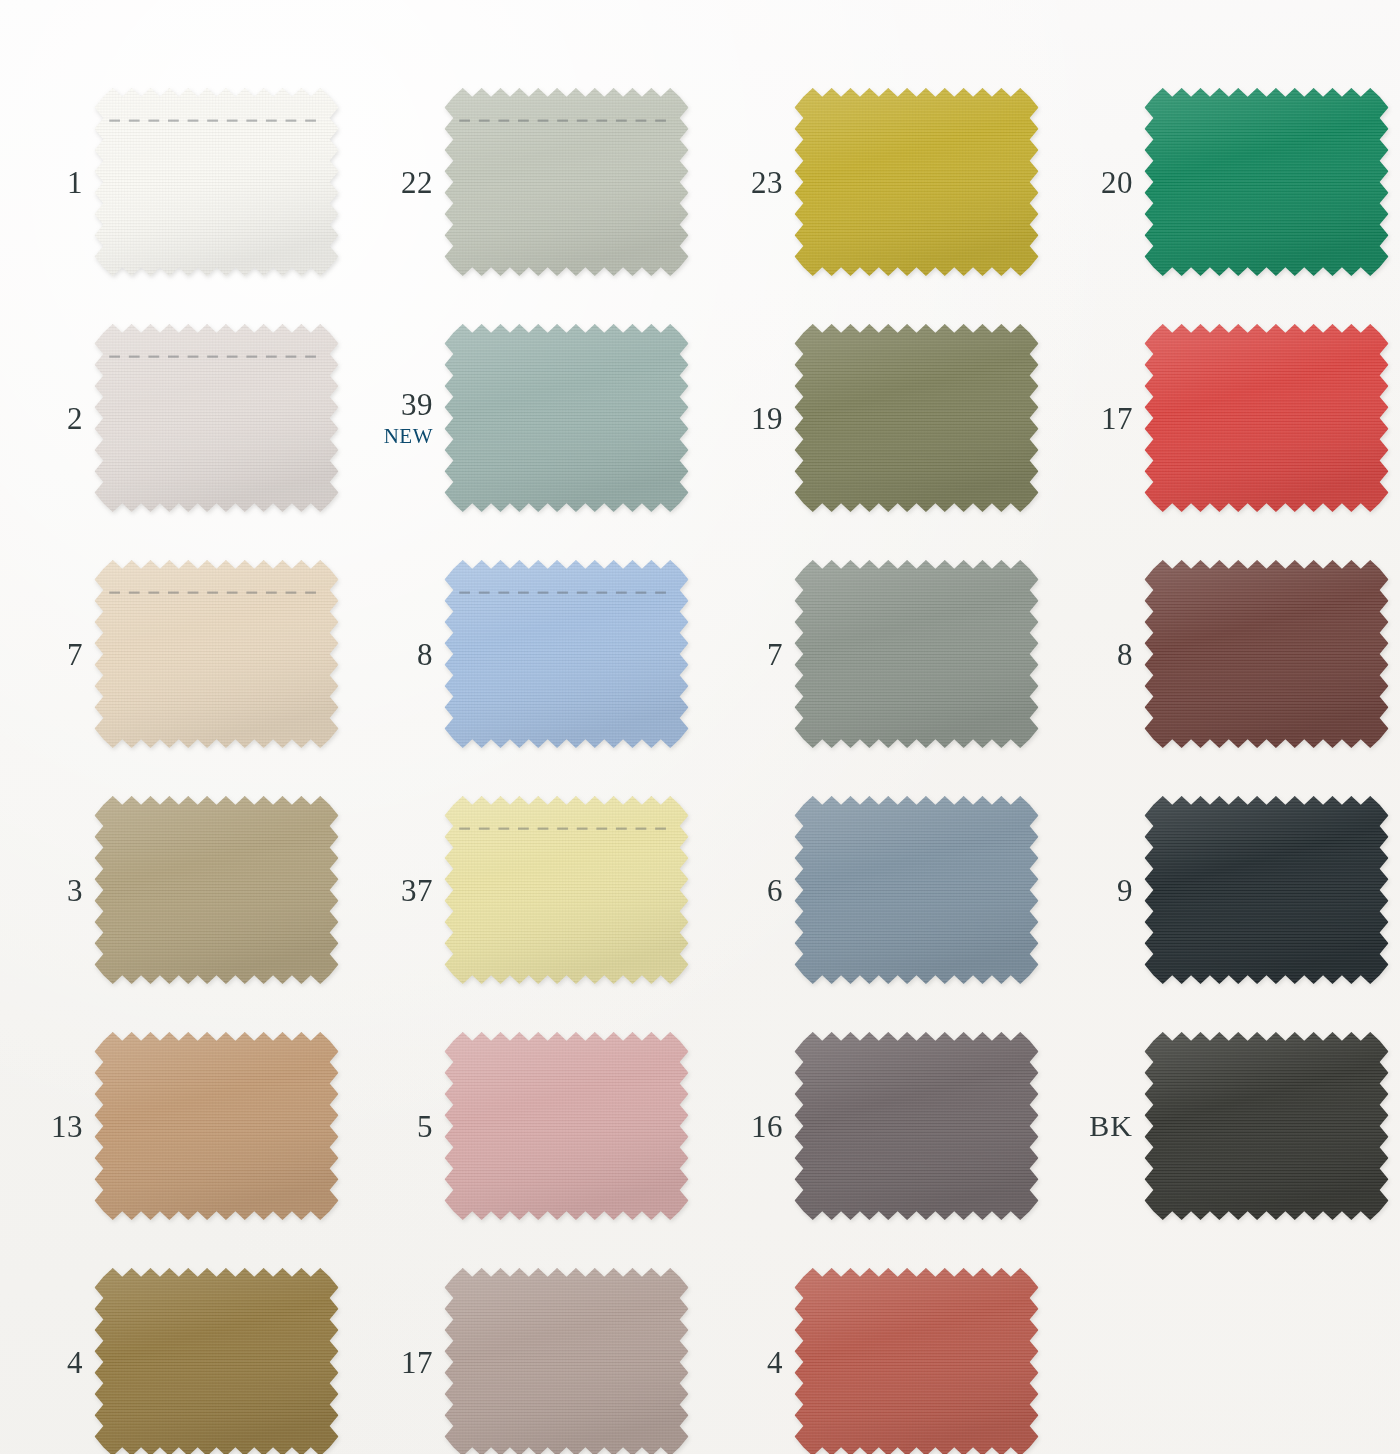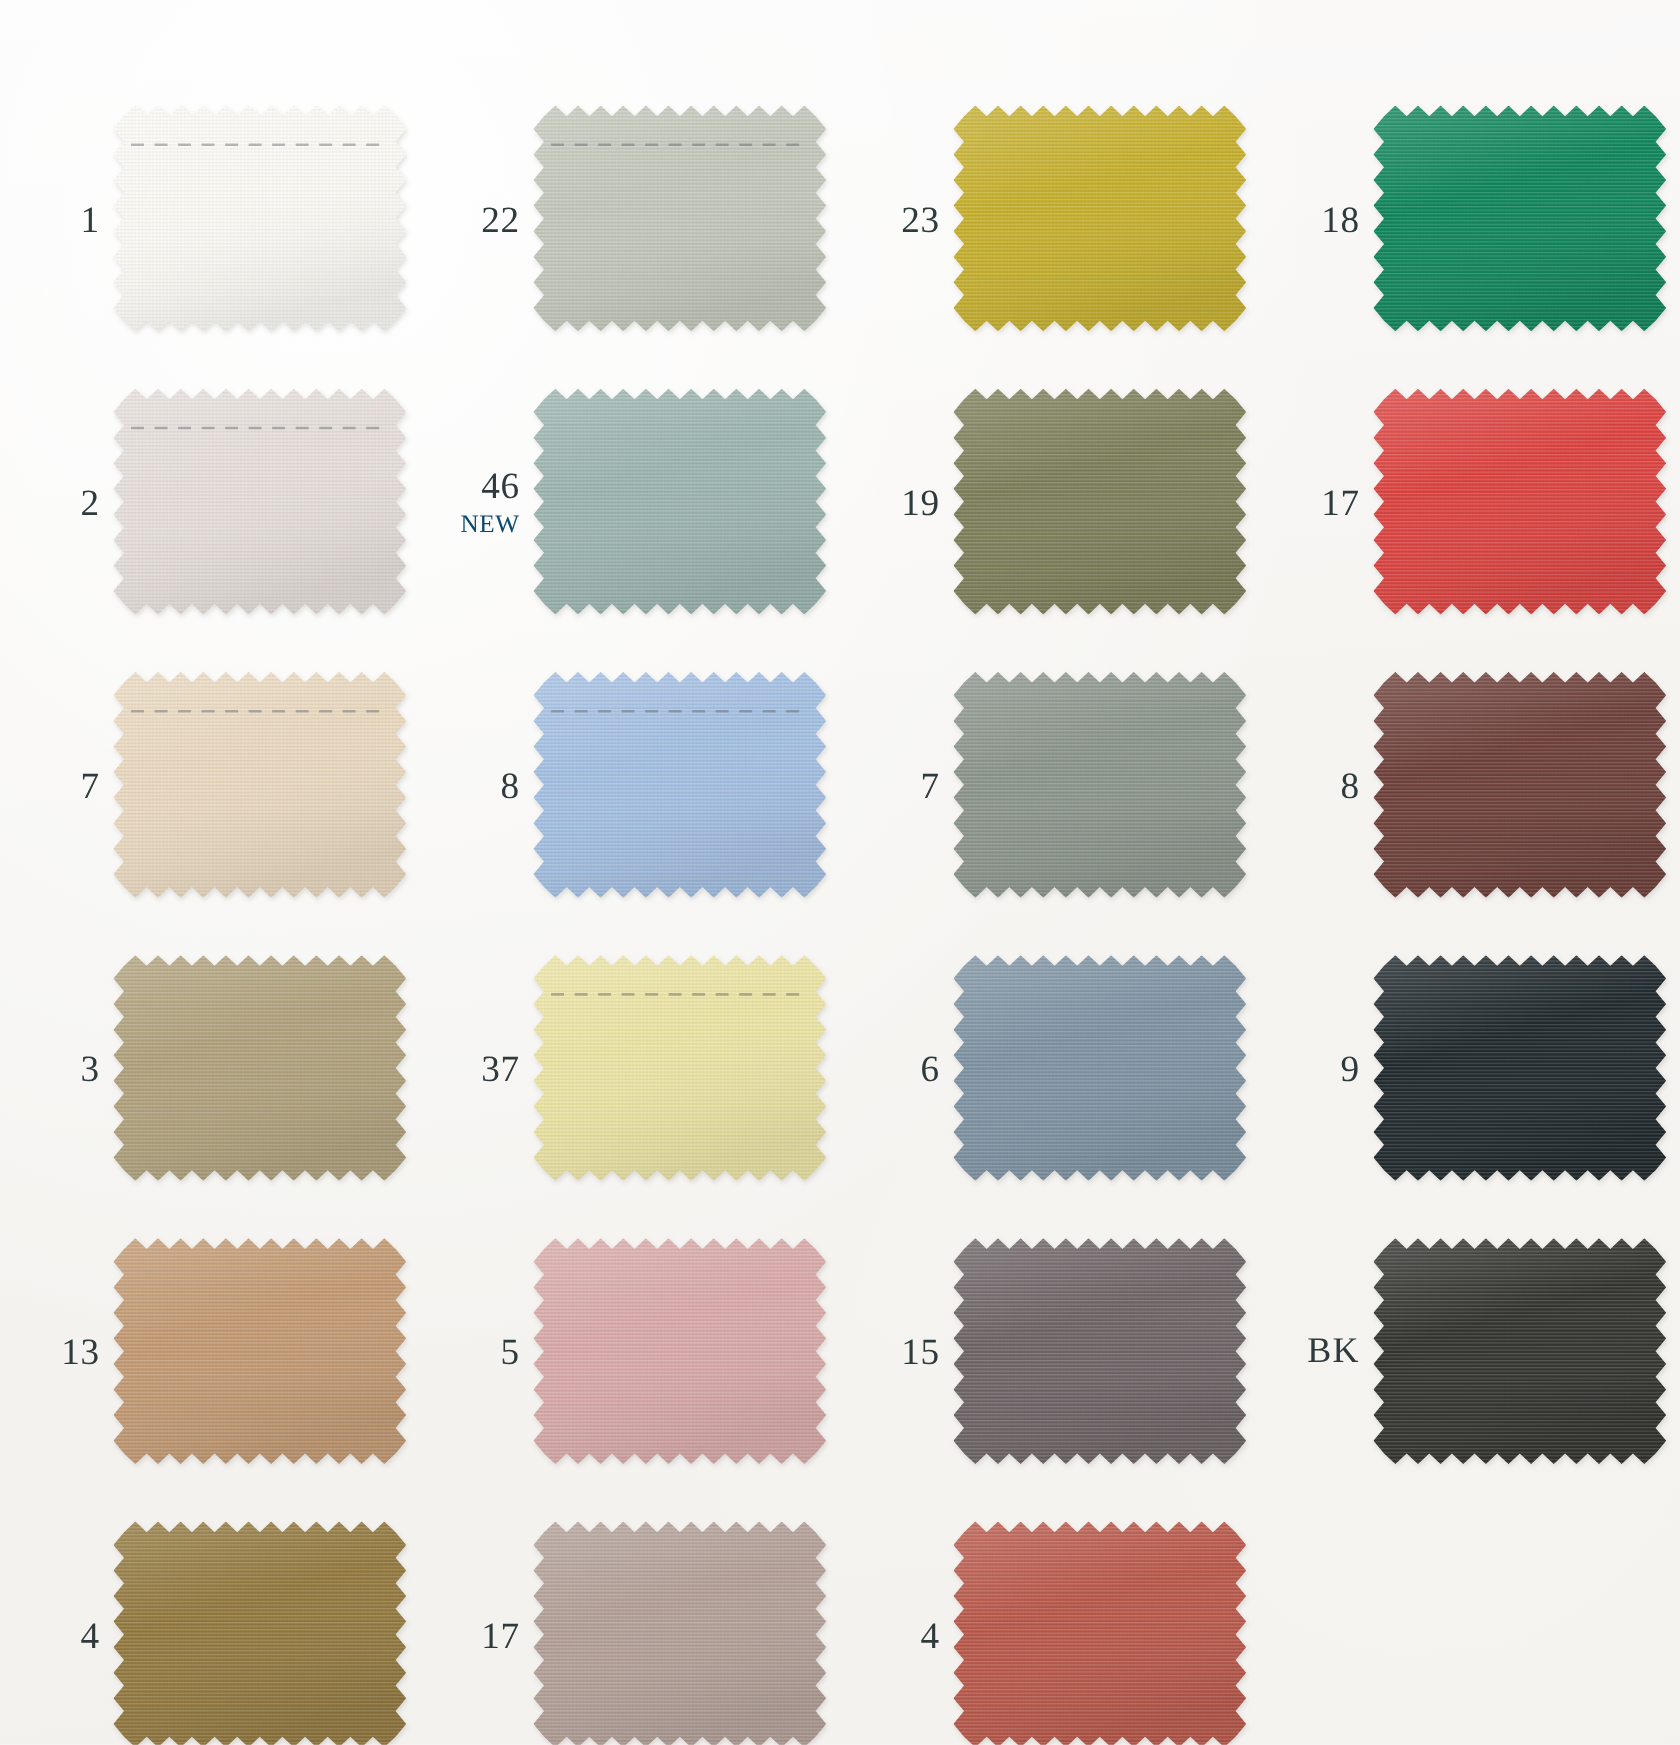--- a/index.html
+++ b/index.html
@@ -206,21 +206,21 @@
           <rect class="weave" x="-11" y="-11" width="253" height="196" fill="url(#weft-sw2)"></rect>
           <rect class="weave-light" x="-11" y="-11" width="253" height="196" fill="url(#warp-sw2)"></rect>
           <rect x="-11" y="-11" width="253" height="196" fill="url(#sheen-sw2)"></rect>
         </g>
 
       </svg>
       </div>
     </div>
     <div class="swatch-cell">
       <div class="label-block">
-        <span class="swatch-number">18</span>
+        <span class="swatch-number">20</span>
       </div>
       <div class="swatch-figure" title="emerald-green">
       <svg viewBox="-11 -11 253 196" xmlns="http://www.w3.org/2000/svg">
         <defs>
           <clipPath id="clip-sw3">
             <path d="M 0.00,0.00 L 9.63,-9.00 L 19.25,0.00 L 28.88,-9.00 L 38.50,0.00 L 48.13,-9.00 L 57.75,0.00 L 67.38,-9.00 L 77.00,0.00 L 86.63,-9.00 L 96.25,0.00 L 105.88,-9.00 L 115.50,0.00 L 125.13,-9.00 L 134.75,0.00 L 144.38,-9.00 L 154.00,0.00 L 163.63,-9.00 L 173.25,0.00 L 182.88,-9.00 L 192.50,0.00 L 202.13,-9.00 L 211.75,0.00 L 221.38,-9.00 L 231.00,0.00 L 231.00,0.00 L 240.00,10.88 L 231.00,21.75 L 240.00,32.63 L 231.00,43.50 L 240.00,54.38 L 231.00,65.25 L 240.00,76.13 L 231.00,87.00 L 240.00,97.88 L 231.00,108.75 L 240.00,119.63 L 231.00,130.50 L 240.00,141.38 L 231.00,152.25 L 240.00,163.13 L 231.00,174.00 L 231.00,174.00 L 221.38,183.00 L 211.75,174.00 L 202.13,183.00 L 192.50,174.00 L 182.88,183.00 L 173.25,174.00 L 163.63,183.00 L 154.00,174.00 L 144.38,183.00 L 134.75,174.00 L 125.13,183.00 L 115.50,174.00 L 105.88,183.00 L 96.25,174.00 L 86.63,183.00 L 77.00,174.00 L 67.38,183.00 L 57.75,174.00 L 48.13,183.00 L 38.50,174.00 L 28.88,183.00 L 19.25,174.00 L 9.63,183.00 L 0.00,174.00 L 0.00,174.00 L -9.00,163.13 L 0.00,152.25 L -9.00,141.38 L 0.00,130.50 L -9.00,119.63 L 0.00,108.75 L -9.00,97.88 L 0.00,87.00 L -9.00,76.13 L 0.00,65.25 L -9.00,54.38 L 0.00,43.50 L -9.00,32.63 L 0.00,21.75 L -9.00,10.88 L 0.00,0.00 Z"></path>
           </clipPath>
           <pattern id="weft-sw3" width="3" height="3" patternUnits="userSpaceOnUse">
             <rect width="3" height="3" fill="none"></rect>
             <rect x="0" y="0" width="3" height="1.1" fill="rgba(0,0,0,0.085)"></rect>
@@ -276,21 +276,21 @@
           <rect class="weave" x="-11" y="-11" width="253" height="196" fill="url(#weft-sw4)"></rect>
           <rect class="weave-light" x="-11" y="-11" width="253" height="196" fill="url(#warp-sw4)"></rect>
           <rect x="-11" y="-11" width="253" height="196" fill="url(#sheen-sw4)"></rect>
         </g>
         <path class="stitch" d="M 6,24.4 L 225,24.4" clip-path="url(#clip-sw4)"></path>
       </svg>
       </div>
     </div>
     <div class="swatch-cell">
       <div class="label-block">
-        <span class="swatch-number">46</span>
+        <span class="swatch-number">39</span>
         <span class="swatch-new">NEW</span>
       </div>
       <div class="swatch-figure" title="dusty-teal-sage">
       <svg viewBox="-11 -11 253 196" xmlns="http://www.w3.org/2000/svg">
         <defs>
           <clipPath id="clip-sw5">
             <path d="M 0.00,0.00 L 9.63,-9.00 L 19.25,0.00 L 28.88,-9.00 L 38.50,0.00 L 48.13,-9.00 L 57.75,0.00 L 67.38,-9.00 L 77.00,0.00 L 86.63,-9.00 L 96.25,0.00 L 105.88,-9.00 L 115.50,0.00 L 125.13,-9.00 L 134.75,0.00 L 144.38,-9.00 L 154.00,0.00 L 163.63,-9.00 L 173.25,0.00 L 182.88,-9.00 L 192.50,0.00 L 202.13,-9.00 L 211.75,0.00 L 221.38,-9.00 L 231.00,0.00 L 231.00,0.00 L 240.00,10.88 L 231.00,21.75 L 240.00,32.63 L 231.00,43.50 L 240.00,54.38 L 231.00,65.25 L 240.00,76.13 L 231.00,87.00 L 240.00,97.88 L 231.00,108.75 L 240.00,119.63 L 231.00,130.50 L 240.00,141.38 L 231.00,152.25 L 240.00,163.13 L 231.00,174.00 L 231.00,174.00 L 221.38,183.00 L 211.75,174.00 L 202.13,183.00 L 192.50,174.00 L 182.88,183.00 L 173.25,174.00 L 163.63,183.00 L 154.00,174.00 L 144.38,183.00 L 134.75,174.00 L 125.13,183.00 L 115.50,174.00 L 105.88,183.00 L 96.25,174.00 L 86.63,183.00 L 77.00,174.00 L 67.38,183.00 L 57.75,174.00 L 48.13,183.00 L 38.50,174.00 L 28.88,183.00 L 19.25,174.00 L 9.63,183.00 L 0.00,174.00 L 0.00,174.00 L -9.00,163.13 L 0.00,152.25 L -9.00,141.38 L 0.00,130.50 L -9.00,119.63 L 0.00,108.75 L -9.00,97.88 L 0.00,87.00 L -9.00,76.13 L 0.00,65.25 L -9.00,54.38 L 0.00,43.50 L -9.00,32.63 L 0.00,21.75 L -9.00,10.88 L 0.00,0.00 Z"></path>
           </clipPath>
           <pattern id="weft-sw5" width="3" height="3" patternUnits="userSpaceOnUse">
             <rect width="3" height="3" fill="none"></rect>
@@ -732,21 +732,21 @@
           <rect class="weave" x="-11" y="-11" width="253" height="196" fill="url(#weft-sw17)"></rect>
           <rect class="weave-light" x="-11" y="-11" width="253" height="196" fill="url(#warp-sw17)"></rect>
           <rect x="-11" y="-11" width="253" height="196" fill="url(#sheen-sw17)"></rect>
         </g>
 
       </svg>
       </div>
     </div>
     <div class="swatch-cell">
       <div class="label-block">
-        <span class="swatch-number">15</span>
+        <span class="swatch-number">16</span>
       </div>
       <div class="swatch-figure" title="warm-dark-gray">
       <svg viewBox="-11 -11 253 196" xmlns="http://www.w3.org/2000/svg">
         <defs>
           <clipPath id="clip-sw18">
             <path d="M 0.00,0.00 L 9.63,-9.00 L 19.25,0.00 L 28.88,-9.00 L 38.50,0.00 L 48.13,-9.00 L 57.75,0.00 L 67.38,-9.00 L 77.00,0.00 L 86.63,-9.00 L 96.25,0.00 L 105.88,-9.00 L 115.50,0.00 L 125.13,-9.00 L 134.75,0.00 L 144.38,-9.00 L 154.00,0.00 L 163.63,-9.00 L 173.25,0.00 L 182.88,-9.00 L 192.50,0.00 L 202.13,-9.00 L 211.75,0.00 L 221.38,-9.00 L 231.00,0.00 L 231.00,0.00 L 240.00,10.88 L 231.00,21.75 L 240.00,32.63 L 231.00,43.50 L 240.00,54.38 L 231.00,65.25 L 240.00,76.13 L 231.00,87.00 L 240.00,97.88 L 231.00,108.75 L 240.00,119.63 L 231.00,130.50 L 240.00,141.38 L 231.00,152.25 L 240.00,163.13 L 231.00,174.00 L 231.00,174.00 L 221.38,183.00 L 211.75,174.00 L 202.13,183.00 L 192.50,174.00 L 182.88,183.00 L 173.25,174.00 L 163.63,183.00 L 154.00,174.00 L 144.38,183.00 L 134.75,174.00 L 125.13,183.00 L 115.50,174.00 L 105.88,183.00 L 96.25,174.00 L 86.63,183.00 L 77.00,174.00 L 67.38,183.00 L 57.75,174.00 L 48.13,183.00 L 38.50,174.00 L 28.88,183.00 L 19.25,174.00 L 9.63,183.00 L 0.00,174.00 L 0.00,174.00 L -9.00,163.13 L 0.00,152.25 L -9.00,141.38 L 0.00,130.50 L -9.00,119.63 L 0.00,108.75 L -9.00,97.88 L 0.00,87.00 L -9.00,76.13 L 0.00,65.25 L -9.00,54.38 L 0.00,43.50 L -9.00,32.63 L 0.00,21.75 L -9.00,10.88 L 0.00,0.00 Z"></path>
           </clipPath>
           <pattern id="weft-sw18" width="3" height="3" patternUnits="userSpaceOnUse">
             <rect width="3" height="3" fill="none"></rect>
             <rect x="0" y="0" width="3" height="1.1" fill="rgba(0,0,0,0.085)"></rect>

